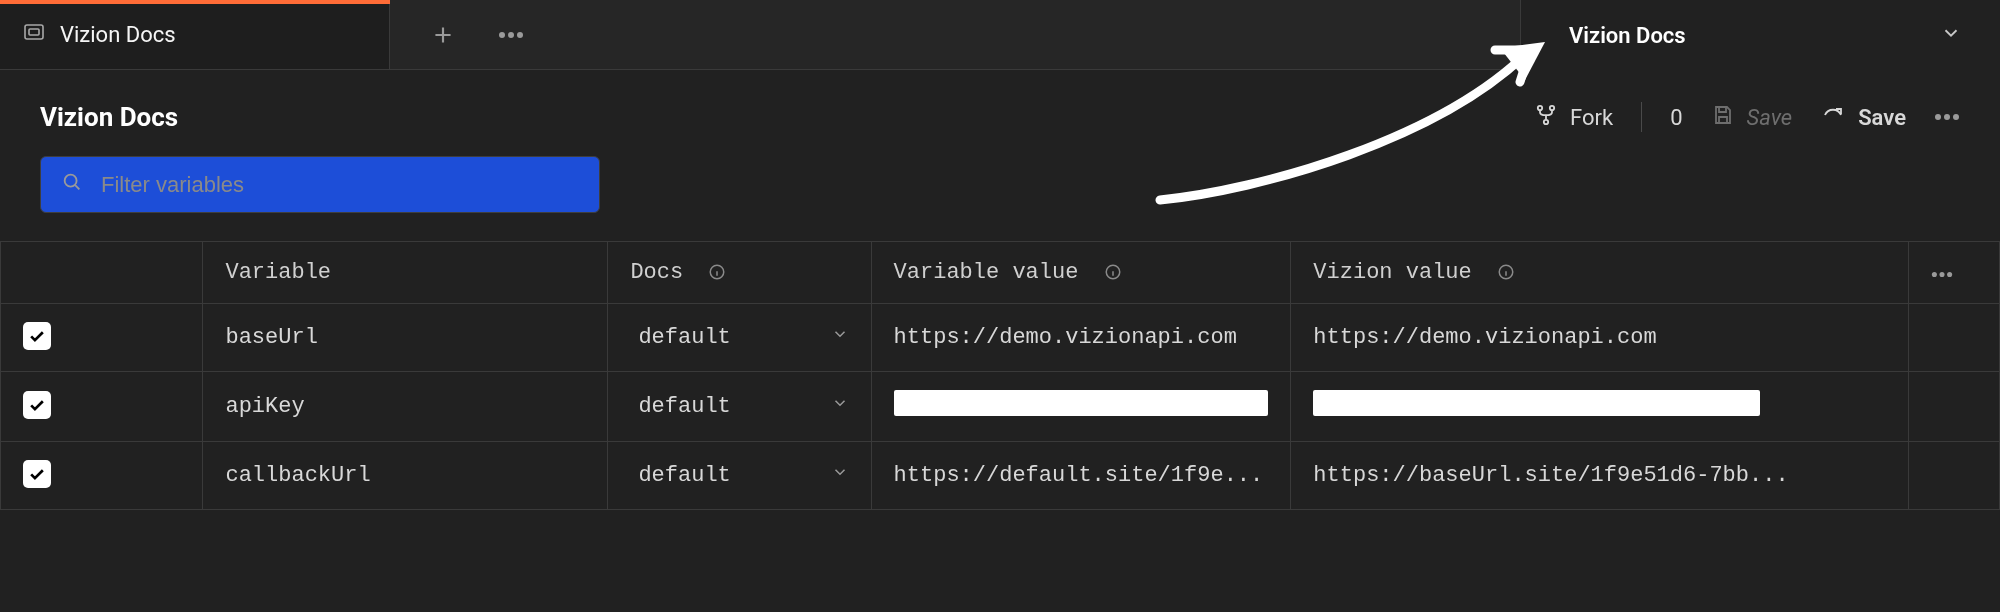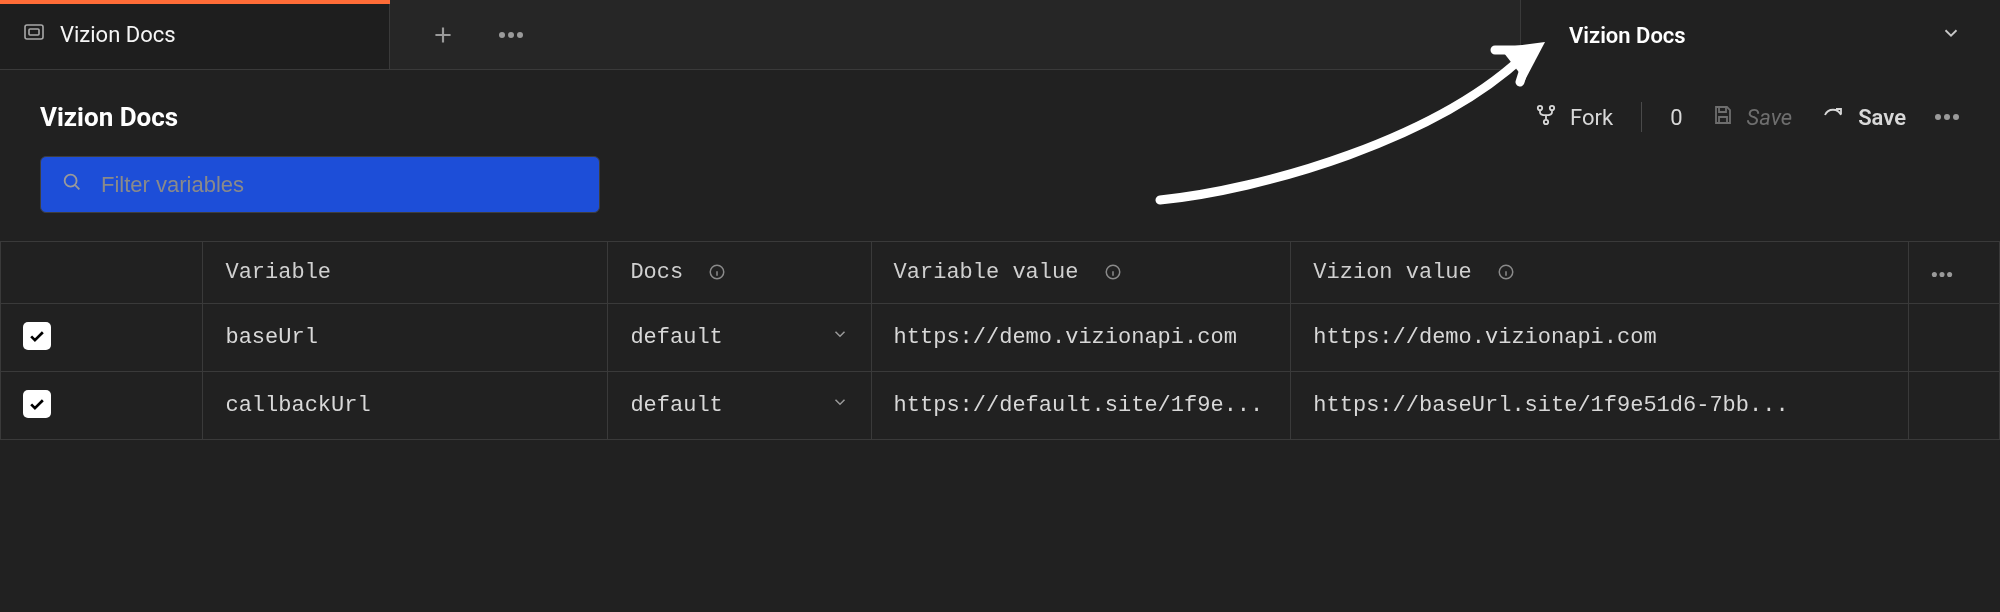--- a/index.html
+++ b/index.html
@@ -88,21 +88,21 @@
 .col-var { width:400px; }
 .col-type { width:260px; }
 .col-init { width:410px; }
 .col-cur { width:610px; }
 .col-more { width:90px; text-align:center; }
 .chk {
   display:inline-flex; width:28px; height:28px;
   background:#fff; border-radius:5px;
   align-items:center; justify-content:center;
 }
-.type-cell { display:flex; align-items:center; justify-content:space-between; }
+.type-cell { display:flex; align-items:center; justify-content:space-between;margin-left:8px; }
 .info-icon { display:inline-flex; margin-left:12px; color:#8a8a8a; vertical-align:middle;}
 .redact { display:inline-block; background:#fff; height:26px; width:100%; border-radius:2px; }
 .more-dots { color:#9a9a9a; letter-spacing:2px; cursor:pointer;}
 .arrow-annot {
   position:absolute;
   top:20px; left:1140px;
   pointer-events:none;
 }
 </style>
 </head>
@@ -263,20 +263,39 @@
     <td class="col-init"><span>https://demo.vizionapi.com</span></td>
     <td class="col-cur"><span>https://demo.vizionapi.com</span></td>
     <td class="col-more"></td>
       </tr>
       <tr>
     <td class="col-ck"><span class="chk">
             <svg width="20" height="20" viewBox="0 0 24 24" fill="none" stroke="#000" stroke-width="3.2">
               <path d="M5 12.5l4.5 4.5L19 7.5"></path>
             </svg>
           </span></td>
+    <td class="col-var"><span>apiKey</span></td>
+    <td class="col-type">
+      <div class="type-cell">
+        <span>default</span>
+        <span><svg width="18" height="18" viewBox="0 0 24 24" fill="none" stroke="#9a9a9a" stroke-width="2">
+                <path d="M6 9l6 6 6-6"></path>
+              </svg></span>
+      </div>
+    </td>
+    <td class="col-init"><span class="redact"></span></td>
+    <td class="col-cur"><span class="redact" style="width:78%"></span></td>
+    <td class="col-more"></td>
+      </tr>
+      <tr>
+    <td class="col-ck"><span class="chk">
+            <svg width="20" height="20" viewBox="0 0 24 24" fill="none" stroke="#000" stroke-width="3.2">
+              <path d="M5 12.5l4.5 4.5L19 7.5"></path>
+            </svg>
+          </span></td>
     <td class="col-var"><span>callbackUrl</span></td>
     <td class="col-type">
       <div class="type-cell">
         <span>default</span>
         <span><svg width="18" height="18" viewBox="0 0 24 24" fill="none" stroke="#9a9a9a" stroke-width="2">
                 <path d="M6 9l6 6 6-6"></path>
               </svg></span>
       </div>
     </td>
     <td class="col-init"><span>https://default.site/1f9e...</span></td>

